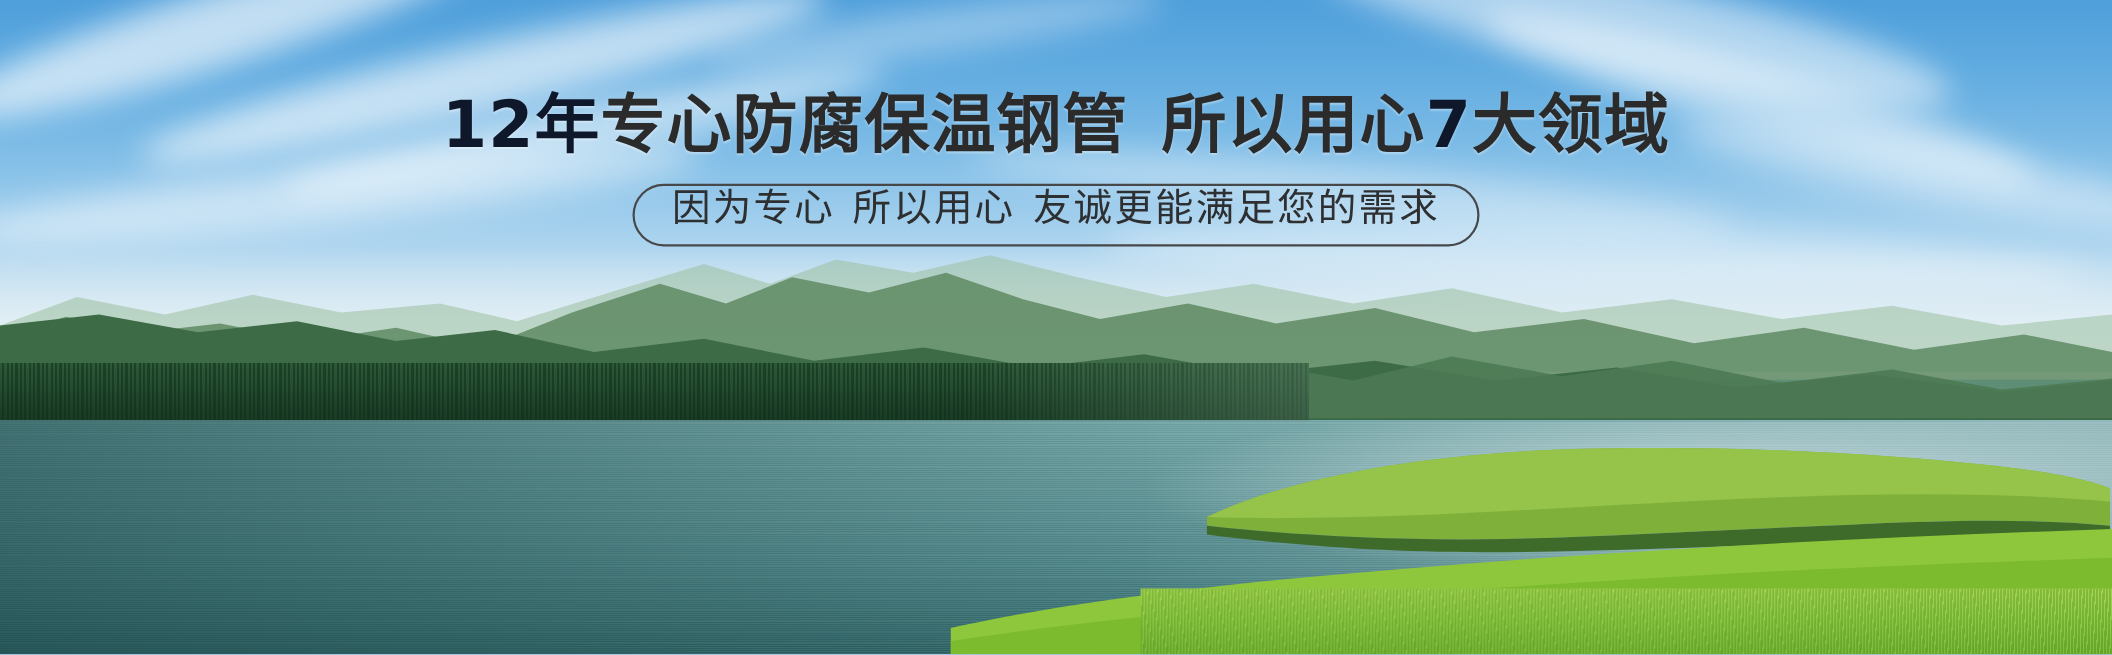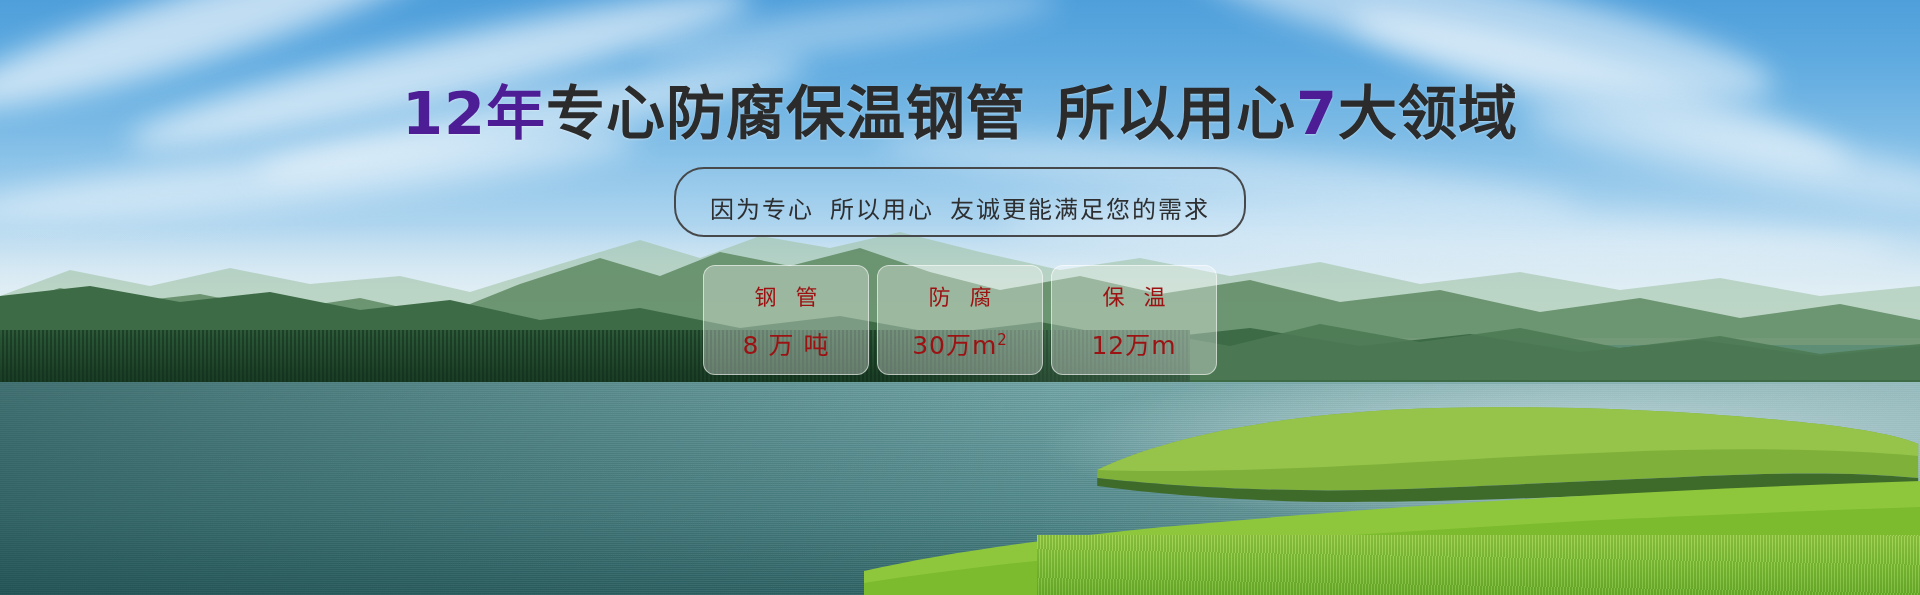--- a/index.html
+++ b/index.html
@@ -117,33 +117,33 @@
 
   .headline{
     position:absolute; top:84px; left:0; width:100%;
     text-align:center;
     font-size:59px; line-height:1;
     font-weight:700; letter-spacing:1px;
     color:#2b2b2b;
     white-space:nowrap;
     text-shadow:0 1px 2px rgba(255,255,255,.35);
   }
-  .headline .accent{ color:#4c1d95; }
+  .headline .accent{ color:#0f172a; }
   .headline .gap{ display:inline-block; width:30px; }
 
   .subtitle-wrap{
     position:absolute; top:167px; left:0; width:100%;
     text-align:center;
   }
   .subtitle{
     display:inline-block;
-    padding:28px 34px 12px;
+    padding:2px 34px 12px;
     border:2px solid #47484a;
     border-radius:30px;
-    font-size:24px; line-height:1.1;
+    font-size:35px; line-height:1.1;
     color:#2e2f31; letter-spacing:2px;
     white-space:nowrap;
   }
   .subtitle .sp{ display:inline-block; width:16px; }
 
   .cards{
     position:absolute; top:265px; left:0; width:100%;
     display:flex; justify-content:center; align-items:flex-start;
     gap:8px;
   }
@@ -255,38 +255,14 @@
     <div class="headline">
       <span class="accent">12</span><span class="accent">年</span><span>专心防腐保温钢管</span><span class="gap"></span><span>所以用心</span><span class="accent">7</span><span>大领域</span>
     </div>
 
     <div class="subtitle-wrap">
       <div class="subtitle">
         <span>因为专心</span><span class="sp"></span><span>所以用心</span><span class="sp"></span><span>友诚更能满足您的需求</span>
       </div>
     </div>
 
-    <div class="cards">
-
-      <div class="card">
-        <div class="c-label">钢 管</div>
-        <div class="c-value">
-          <span>8 万 吨</span>
-        </div>
-      </div>
-
-      <div class="card">
-        <div class="c-label">防 腐</div>
-        <div class="c-value">
-          <span>30万m</span><sup>2</sup>
-        </div>
-      </div>
-
-      <div class="card">
-        <div class="c-label">保 温</div>
-        <div class="c-value">
-          <span>12万m</span>
-        </div>
-      </div>
-
-    </div>
   </div>
 </div>
 
 </body></html>

